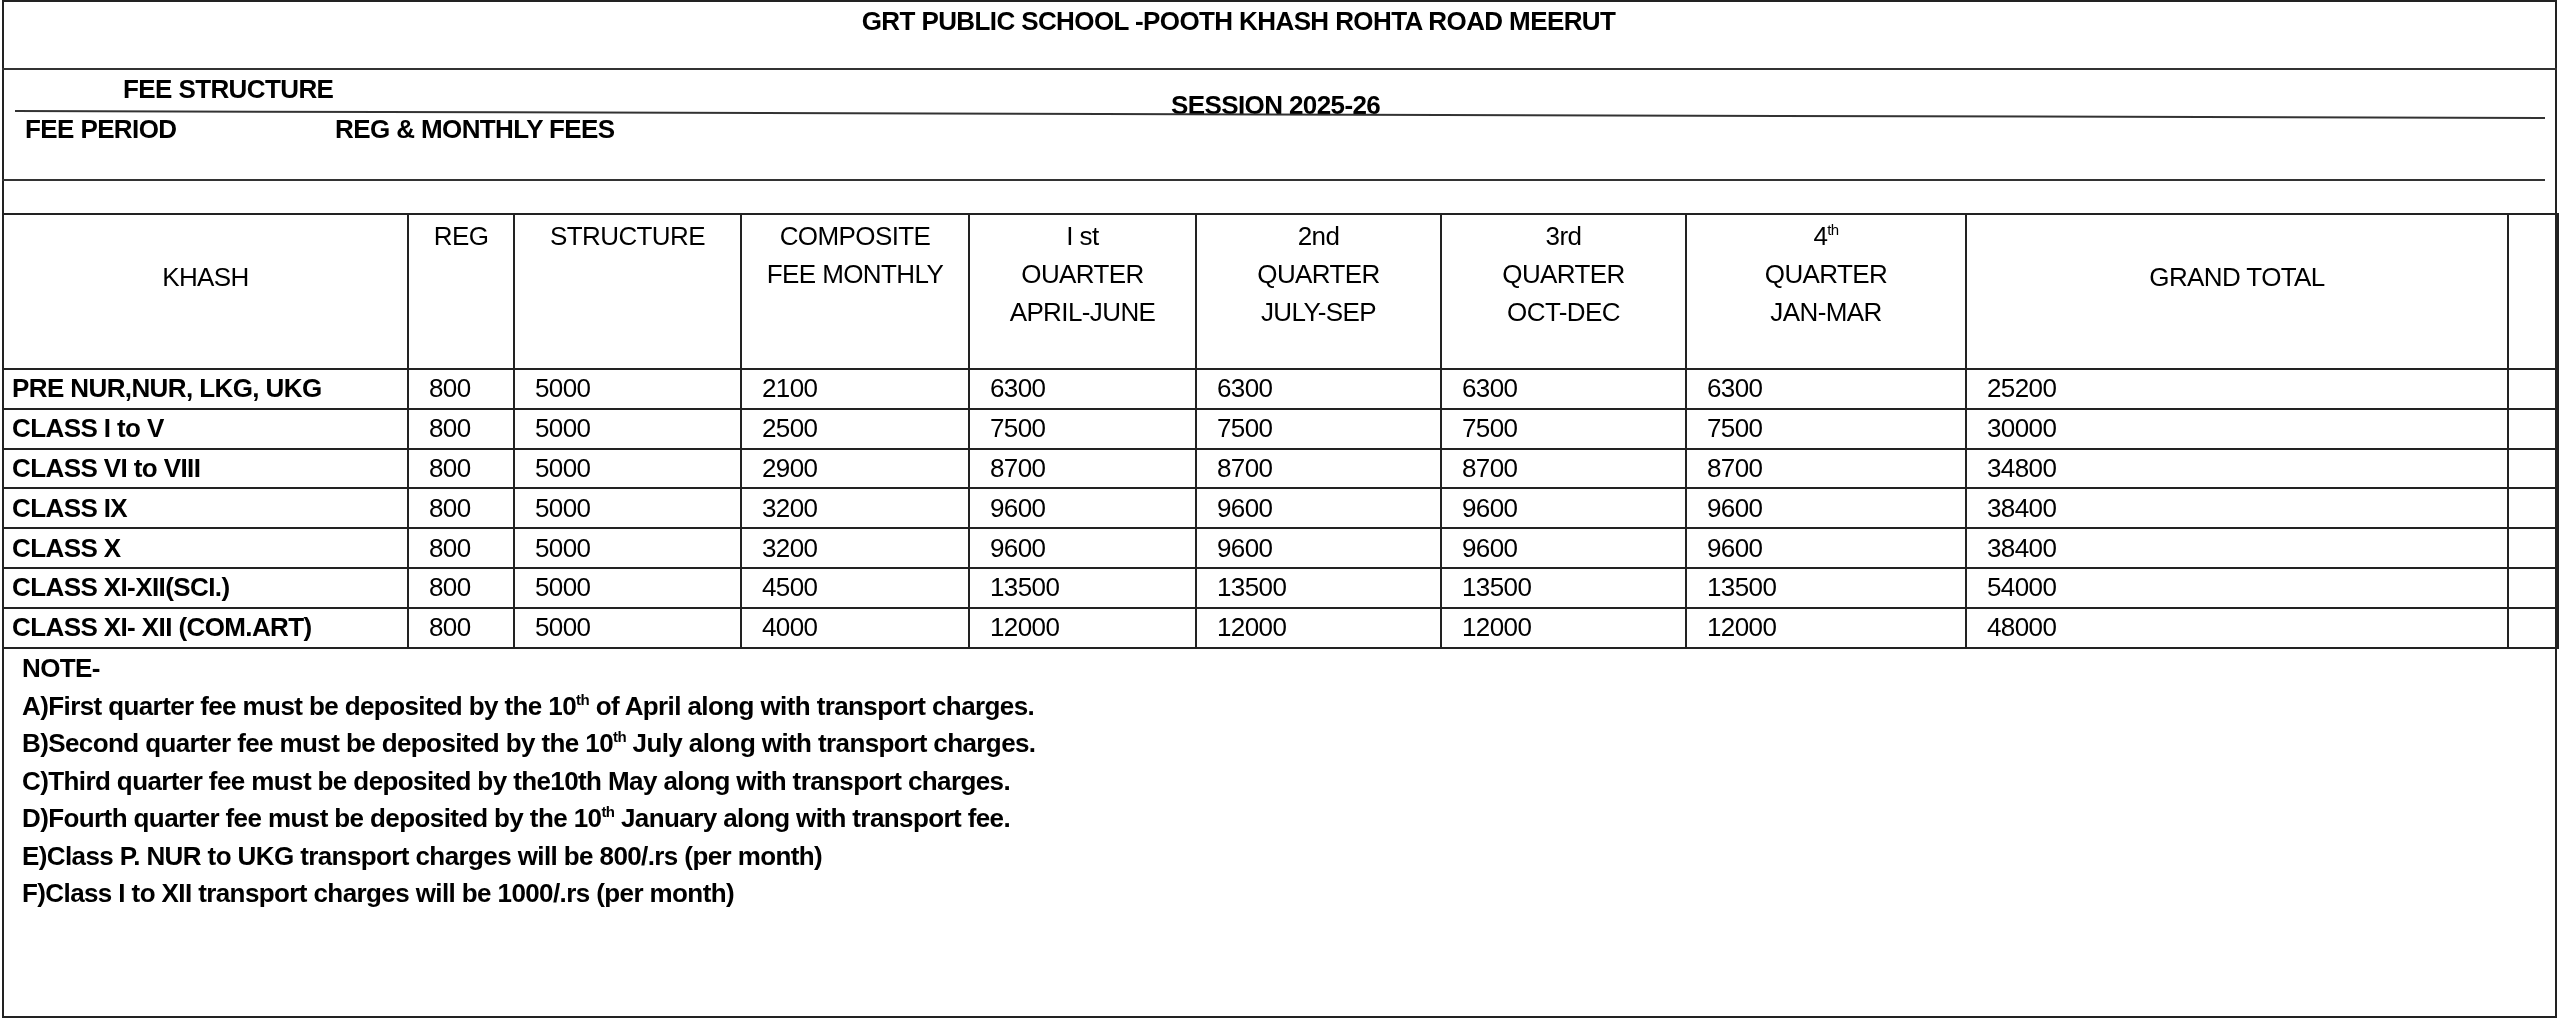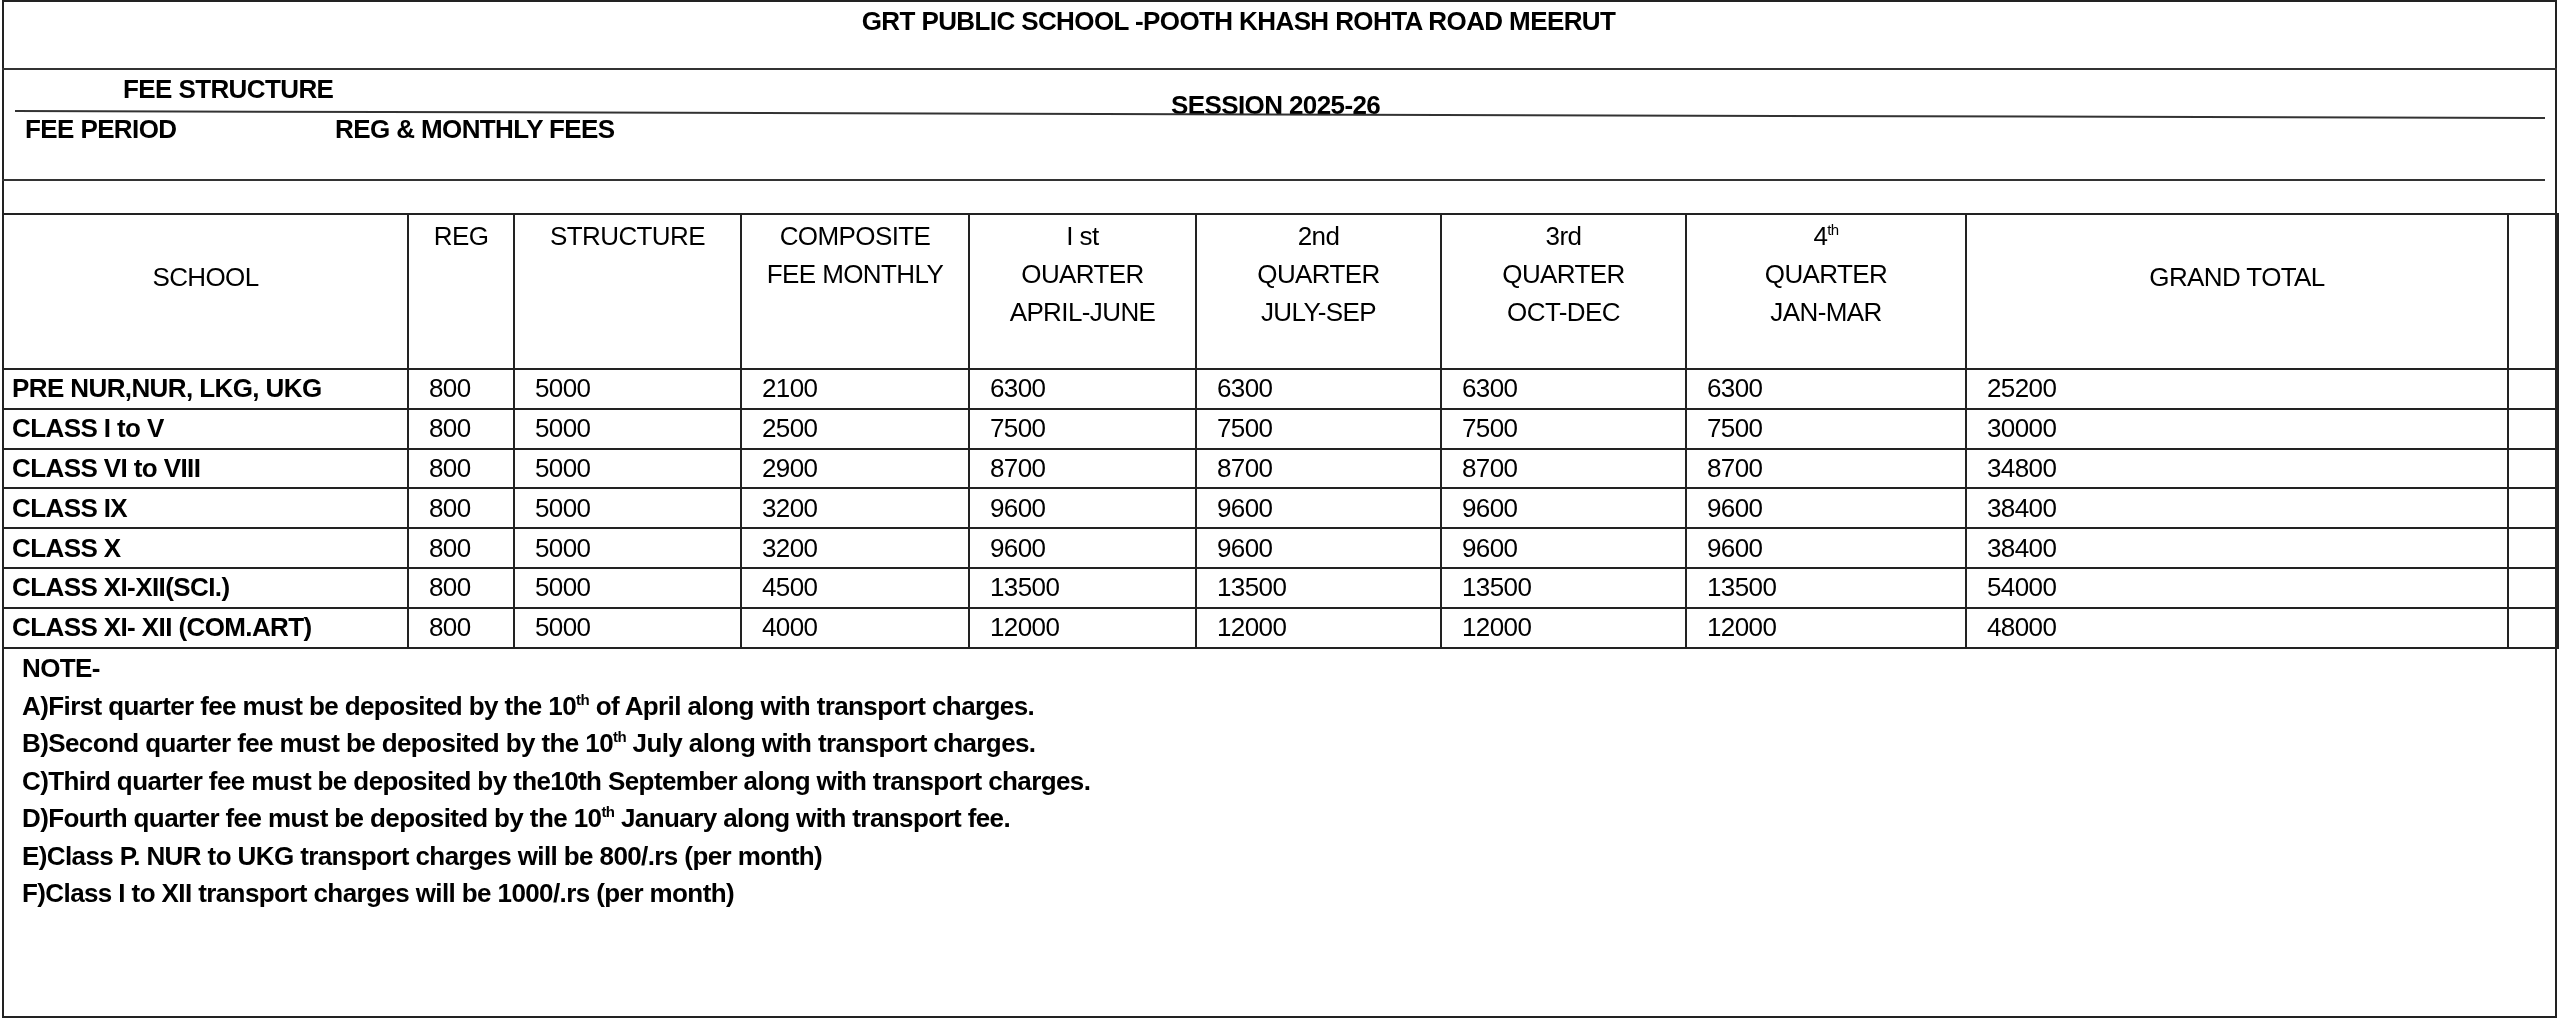--- a/index.html
+++ b/index.html
@@ -55,21 +55,21 @@
     <col style="width:227px">
       <col style="width:245px">
       <col style="width:245px">
       <col style="width:280px">
     <col style="width:542px">
       <col style="width:50px">
   </colgroup>
   <thead>
     <tr id="head-row">
         <th class="mid">
-          <div><span>SCHOOL</span></div>
+          <div><span>KHASH</span></div>
         </th>
         <th>
           <div><span>REG</span></div>
         </th>
         <th>
           <div><span>STRUCTURE</span></div>
         </th>
         <th>
           <div><span>COMPOSITE</span></div>
           <div><span>FEE MONTHLY</span></div>
@@ -188,18 +188,18 @@
         <td></td>
       </tr>
     </tbody>
 </table>
 
 <div class="notes">
   <div>NOTE-</div>
   <div id="note-items">
       <div><span>A)First quarter fee must be deposited by the 10</span><sup>th</sup><span> of April along with transport charges.</span></div>
       <div><span>B)Second quarter fee must be deposited by the 10</span><sup>th</sup><span> July along with transport charges.</span></div>
-      <div><span>C)Third quarter fee must be deposited by the10th September along with transport charges.</span></div>
+      <div><span>C)Third quarter fee must be deposited by the10th May along with transport charges.</span></div>
       <div><span>D)Fourth quarter fee must be deposited by the 10</span><sup>th</sup><span> January along with transport fee.</span></div>
       <div><span>E)Class P. NUR to UKG transport charges will be 800/.rs (per month)</span></div>
       <div><span>F)Class I to XII transport charges will be 1000/.rs (per month)</span></div>
     </div>
 </div>
 
 </body></html>

